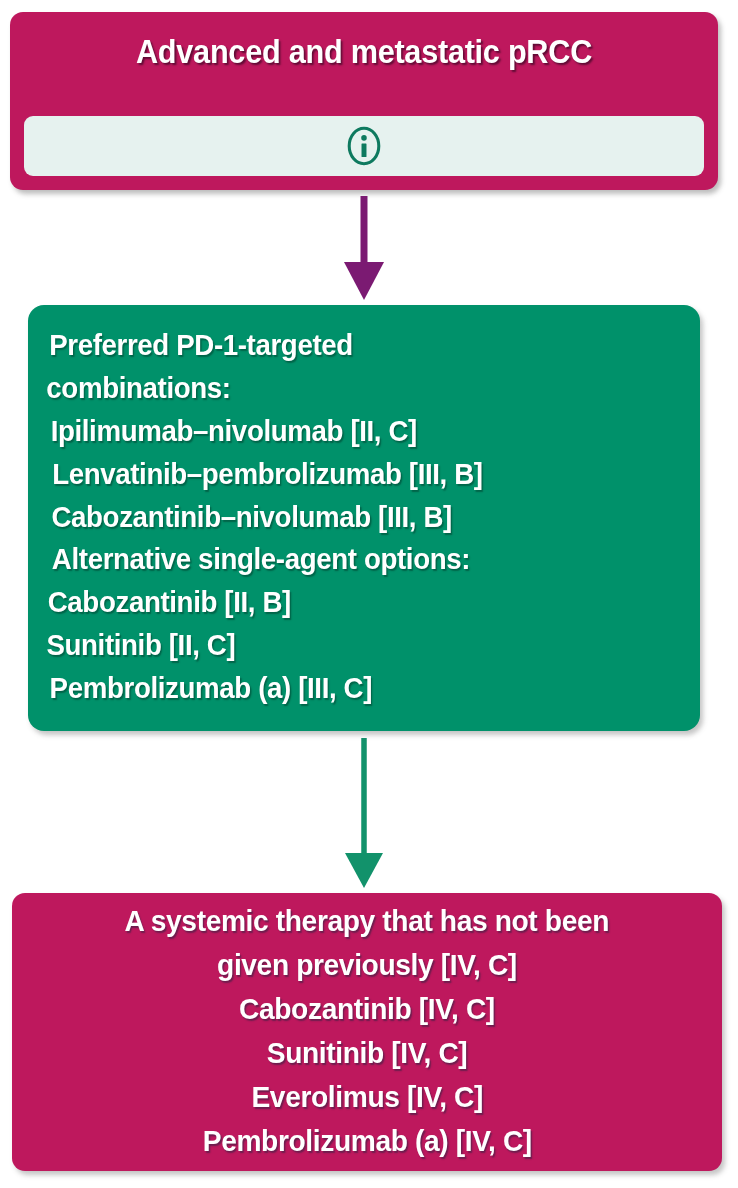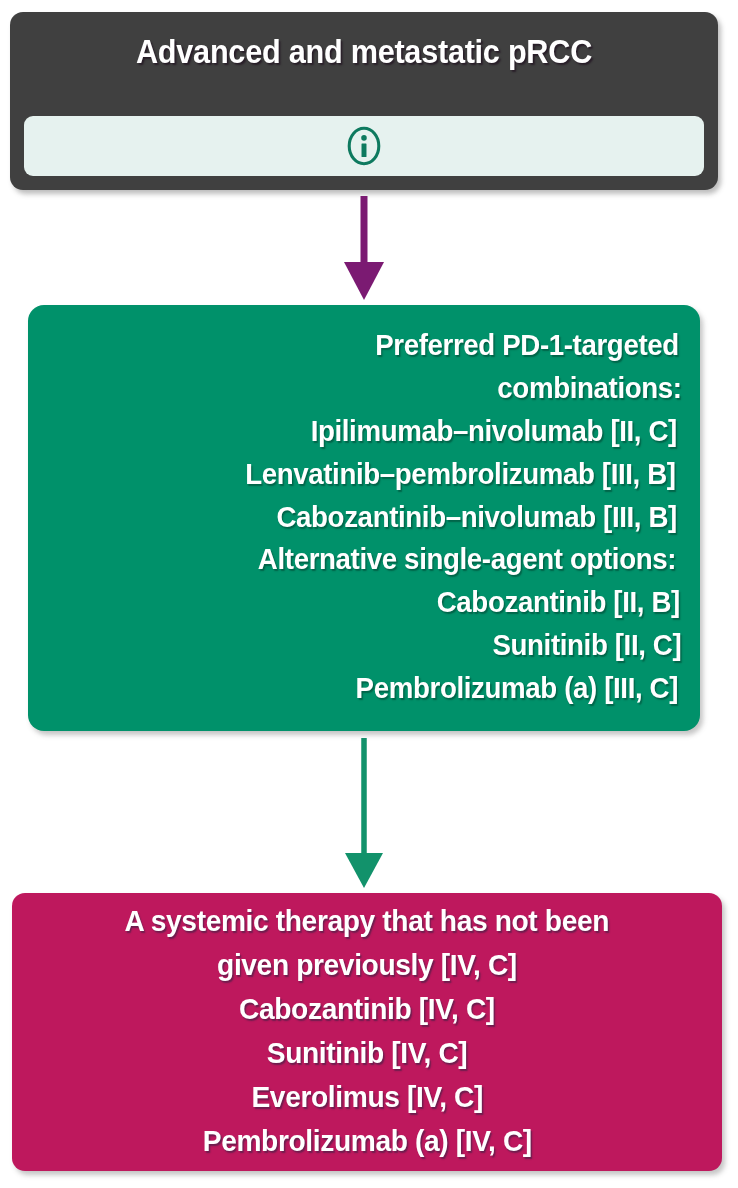--- a/index.html
+++ b/index.html
@@ -23,21 +23,21 @@
   }
 
   
   .header-box {
     position: absolute;
     left: 10px;
     top: 12px;
     width: 708px;
     height: 178px;
     box-sizing: border-box;
-    background: #404040;
+    background: #be185d;
     border-radius: 13px;
     box-shadow: 3px 4px 5px rgba(90, 90, 90, 0.40);
   }
 
   .header-title {
     position: absolute;
     left: 0;
     right: 0;
     top: 20px;
     text-align: center;
@@ -84,21 +84,21 @@
     left: 28px;
     top: 305px;
     width: 672px;
     height: 426px;
     box-sizing: border-box;
     background: #00916A;
     border-radius: 16px;
     box-shadow: 3px 4px 5px rgba(90, 90, 90, 0.35);
     display: flex;
     flex-direction: column;
-    align-items: flex-end;
+    align-items: flex-start;
     justify-content: center;
     padding: 6px 14px 8px 14px;
   }
 
   .green-box .line {
     color: #ffffff;
     font-size: 29px;
     font-weight: bold;
     line-height: 42.8px;
     text-align: center;

